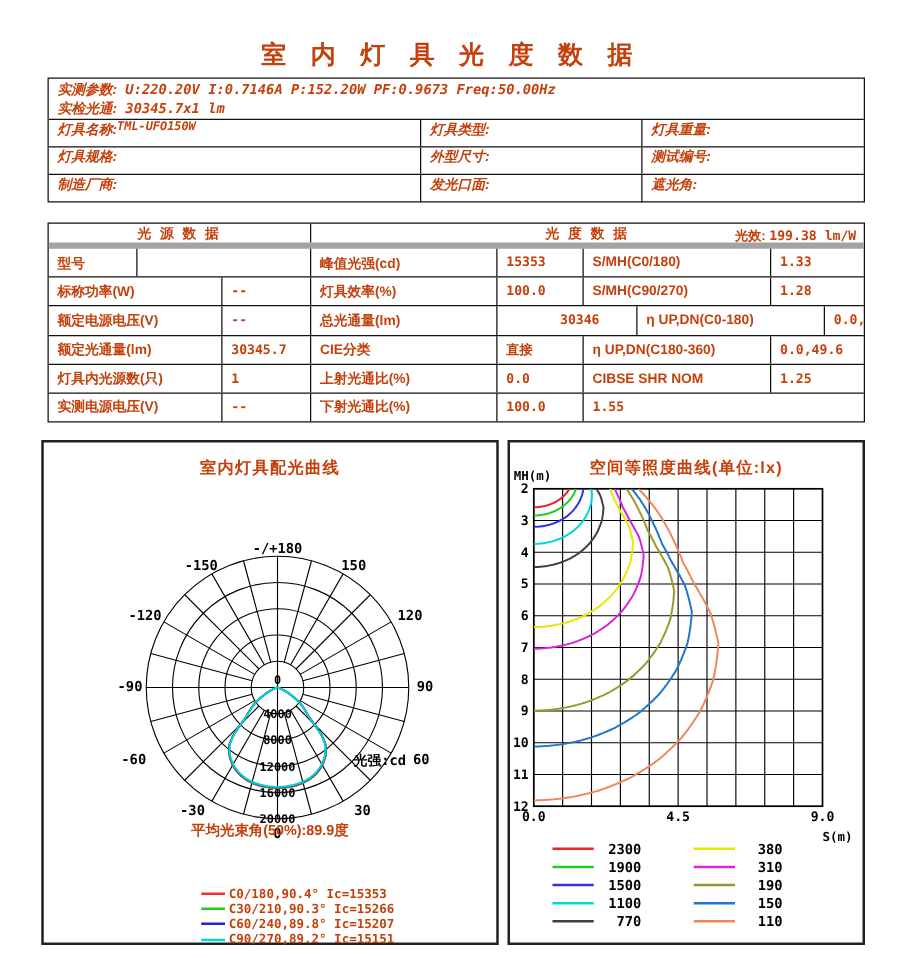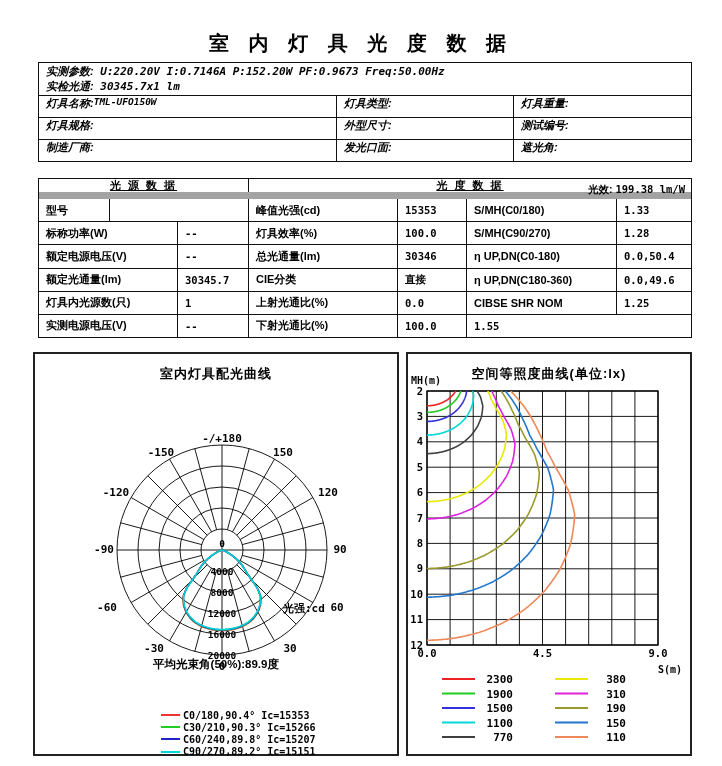--- a/index.html
+++ b/index.html
@@ -1,32 +1,32 @@
 <!DOCTYPE html>
 <html><head>
 <meta charset="utf-8">
 <style>
   html,body{margin:0;padding:0;background:#fff;}
   *{box-sizing:border-box;}
   .page{position:relative;width:722px;height:766px;background:#ffffff;overflow:hidden;
-        font-family:"Liberation Sans",sans-serif;color:#000000;}
+        font-family:"Liberation Sans",sans-serif;color:#c2410c;}
   .title{position:absolute;left:0;top:30px;width:100%;text-align:center;
          font-size:20px;font-weight:bold;letter-spacing:7px;}
   .tbl{position:absolute;left:38px;width:654px;border:1.5px solid #111;background:#fff;}
   #info-table{top:62px;height:100px;font-style:italic;}
   #data-table{top:178px;height:160px;display:flex;flex-direction:column;}
   .t1-rowA{height:33px;border-bottom:1px solid #111;padding:1px 0 0 7px;}
   .t1-line{height:15px;line-height:15px;font-size:11px;font-weight:bold;white-space:nowrap;}
   .t1-row{display:flex;height:22px;border-bottom:1px solid #111;}
   .t1-row:last-child{border-bottom:none;}
   .t1-cell{display:flex;align-items:flex-start;padding-left:7px;border-right:1px solid #111;
            font-size:11px;font-weight:bold;white-space:nowrap;overflow:hidden;}
   .t1-cell:last-child{border-right:none;}
   .val{font-family:"DejaVu Sans Mono",monospace;font-weight:bold;}
-  .t2-head{display:flex;height:20px;border-bottom:7px solid #a3a3a3;font-size:11px;font-weight:bold;text-decoration:underline;}
+  .t2-head{display:flex;height:20px;border-bottom:5px solid #a3a3a3;font-size:11px;font-weight:bold;}
   .t2-hc1{width:210px;border-right:1px solid #111;display:flex;align-items:center;justify-content:center;letter-spacing:2px;}
   .t2-hc2{flex:1;position:relative;display:flex;align-items:center;justify-content:center;letter-spacing:2px;}
   .t2-eff{position:absolute;right:6px;top:0;height:20px;line-height:20px;letter-spacing:0;font-size:10.5px;}
   .t2-row{display:flex;flex:1;border-bottom:1px solid #111;}
   .t2-row:last-child{border-bottom:none;}
   .t2-cell{display:flex;align-items:center;padding-left:7px;border-right:1px solid #111;
            font-size:11px;font-weight:bold;white-space:nowrap;overflow:hidden;}
   .t2-cell:last-child{border-right:none;}
   .t2-cell.value{font-family:"DejaVu Sans Mono",monospace;font-size:10.5px;}
   .panel{position:absolute;border:2px solid #222;background:#fff;}
@@ -109,21 +109,21 @@
         <div class="t2-cell value" style="width: 71px;">--</div>
         <div class="t2-cell" style="width: 149px;">灯具效率(%)</div>
         <div class="t2-cell value" style="width: 69px;">100.0</div>
         <div class="t2-cell" style="width: 150px;">S/MH(C90/270)</div>
         <div class="t2-cell value" style="width: 76px; flex: 1 1 0%;">1.28</div>
       </div>
       <div class="t2-row">
         <div class="t2-cell" style="width: 139px;">额定电源电压(V)</div>
         <div class="t2-cell value" style="width: 71px;">--</div>
         <div class="t2-cell" style="width: 149px;">总光通量(lm)</div>
-        <div class="t2-cell value" style="width: 69px;">30346</div>
+        <div class="t2-cell value" style="width: 69px; margin-left: 43px;">30346</div>
         <div class="t2-cell" style="width: 150px;">η UP,DN(C0-180)</div>
         <div class="t2-cell value" style="width: 76px; flex: 1 1 0%;">0.0,50.4</div>
       </div>
       <div class="t2-row">
         <div class="t2-cell" style="width: 139px;">额定光通量(lm)</div>
         <div class="t2-cell value" style="width: 71px;">30345.7</div>
         <div class="t2-cell" style="width: 149px;">CIE分类</div>
         <div class="t2-cell value" style="width: 69px;">直接</div>
         <div class="t2-cell" style="width: 150px;">η UP,DN(C180-360)</div>
         <div class="t2-cell value" style="width: 76px; flex: 1 1 0%;">0.0,49.6</div>

